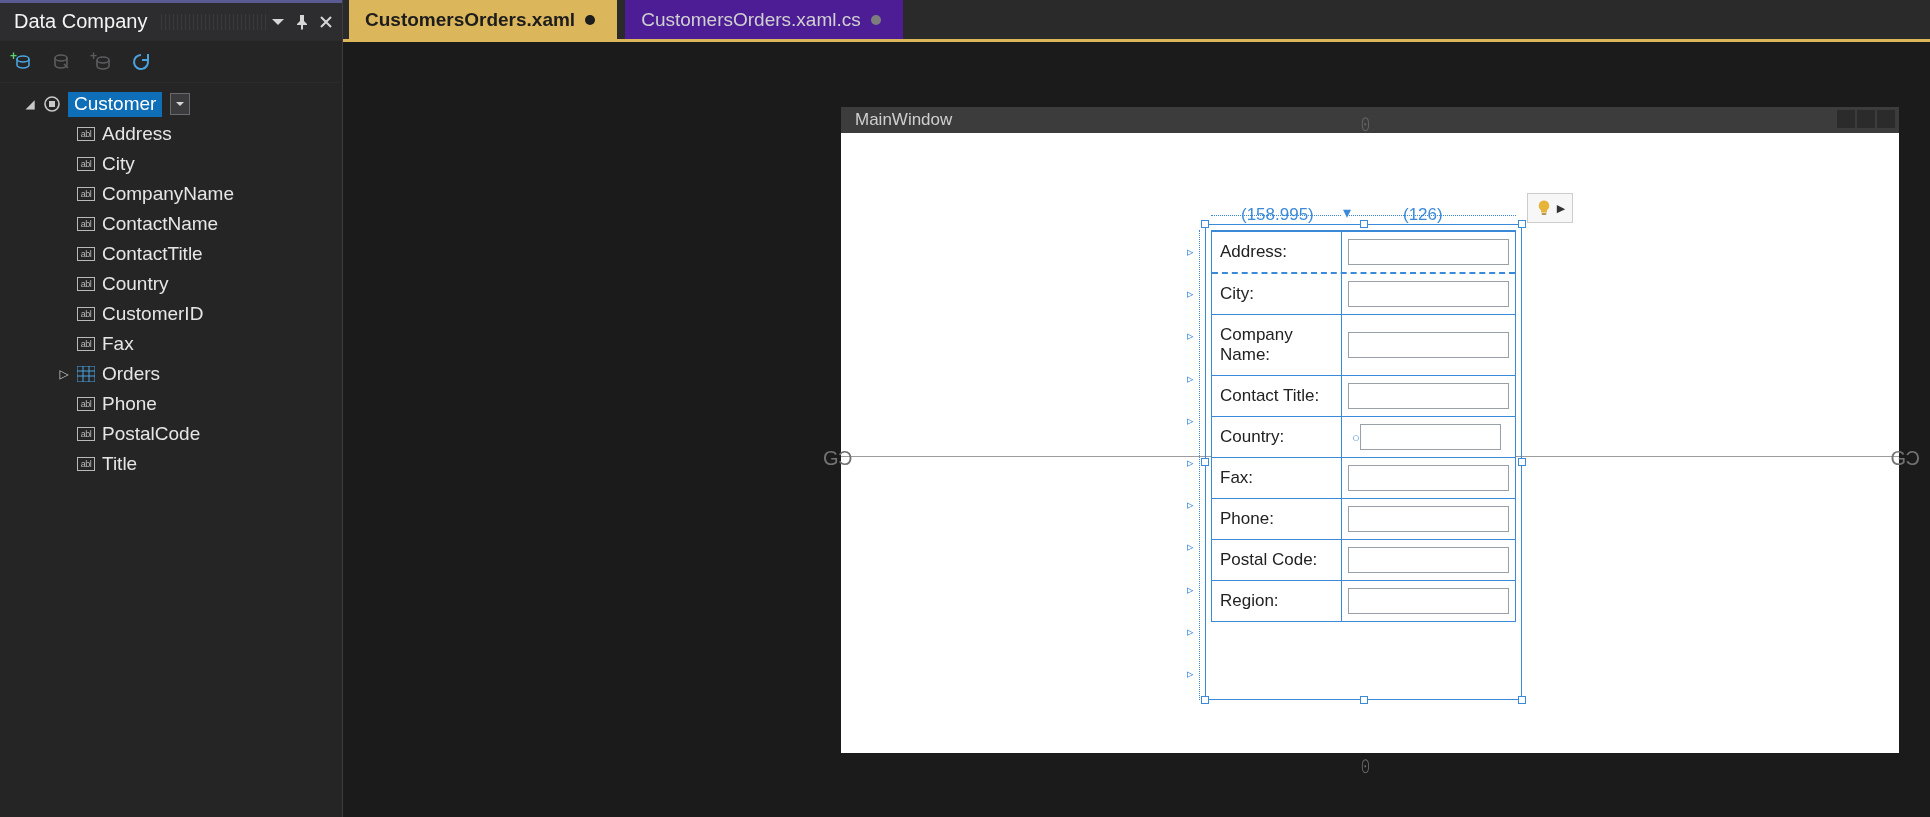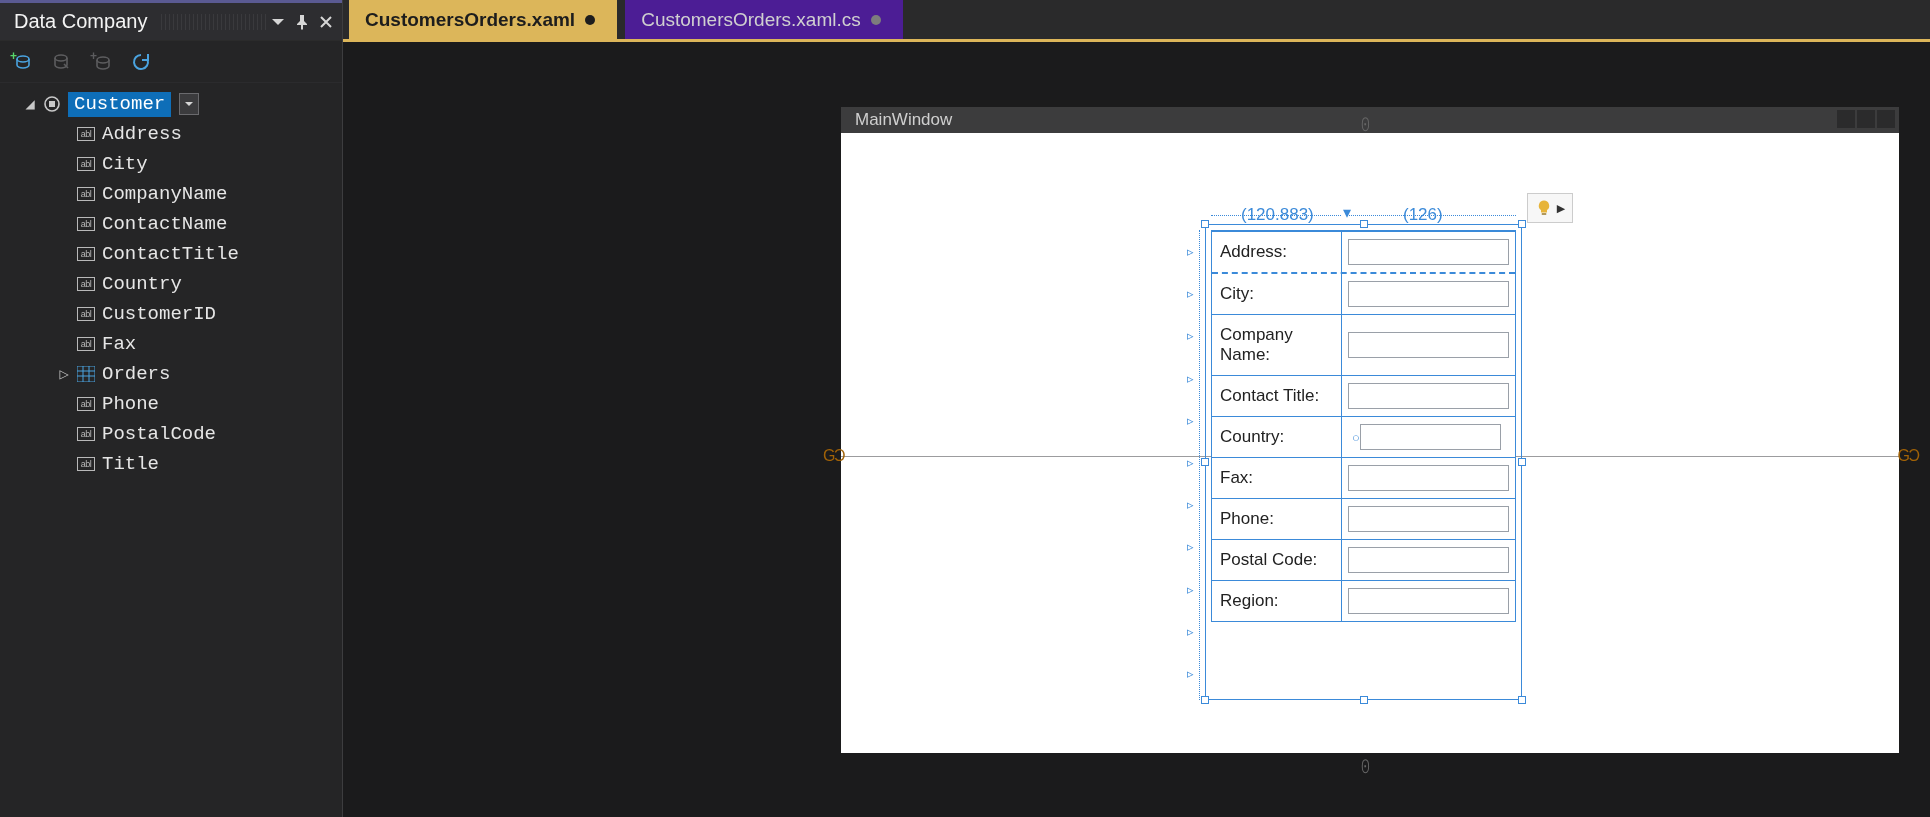--- a/index.html
+++ b/index.html
@@ -54,21 +54,21 @@
   .tb-icon { width: 22px; height: 22px; display:flex; align-items:center; justify-content:center; cursor:pointer; }
   .tree { padding: 6px 4px 0 8px; font-size: 19px; user-select:none; }
   .tree-node { display:flex; align-items:center; height:30px; gap:6px; white-space:nowrap; }
   .tree-arrow { width:12px; text-align:center; font-size:12px; color:#c8c8c8; }
   .tree-icon { width:20px; height:20px; display:flex; align-items:center; justify-content:center; }
   .icon-abl {
     width:18px; height:14px; border:1px solid #b9b9b9; font-size:9px;
     display:flex; align-items:center; justify-content:center; color:#b9b9b9; letter-spacing:-.5px;
   }
   .icon-abl::before { content:"abl"; }
-  .tree-label { color:#e6e6e6;font-family:Liberation Mono, monospace; }
+  .tree-label { color:#e6e6e6; }
   .tree-label.selected {
     background:#0e6eb8; color:#fff; padding: 1px 6px 2px 6px;
   }
   .tree-combo {
     width:20px; height:22px; background:#3b3b3d; border:1px solid #6a6a6d;
     display:flex; align-items:center; justify-content:center; margin-left:2px; cursor:pointer;
   }
   .tree-combo svg { width:10px;height:10px; fill:#d6d6d6; }
   .tree-indent-1 { padding-left: 16px; }
   .tree-indent-2 { padding-left: 50px; }
@@ -160,21 +160,21 @@
   
   .design-glyph { color:#3b8ad9; font-size:13px; margin-left:4px; }
 
   
   .chain {
     position:absolute;
     width:16px;height:16px; font-family:monospace; color:#666; font-size:14px;
   }
   
   .edge-link {
-    position:absolute; font-size:16px; color:#a16207; letter-spacing:-3px;
+    position:absolute; font-size:20px; color:#737373; letter-spacing:-3px;
   }
 </style>
 </head>
 <body>
 
 <div class="root">
 
   <div class="panel">
     <div class="panel-top-border"></div>
     <div class="panel-header">
@@ -361,21 +361,21 @@
       <div class="design-surface">
 
         <div class="chain" style="left:520px; top:-18px;">⨀</div>
         <div class="chain" style="left:520px; bottom:-20px;">⨀</div>
 
         <div style="position:absolute; left:0; right:0; top:323px; border-top:1px solid #9c9c9e;"></div>
 
         <div class="edge-link" style="left:-18px; top:314px;">G&nbsp;Ɔ</div>
         <div class="edge-link" style="right:-18px; top:314px;">G&nbsp;Ɔ</div>
 
-        <div class="ruler-label" style="left:400px; top:72px;">(120.883)</div>
+        <div class="ruler-label" style="left:400px; top:72px;">(158.995)</div>
         <div class="ruler-label" style="left:562px; top:72px;">(126)</div>
         <div style="position:absolute; left:370px; top:82px; width:130px; border-top:1px dotted #3b8ad9;"></div>
         <div style="position:absolute; left:505px; top:82px; width:170px; border-top:1px dotted #3b8ad9;"></div>
         <div style="position:absolute; left:502px; top:70px; color:#3b8ad9;">▾</div>
 
         <div class="ruler-dotted-v" style="left:358px; top:97px; height:470px;"></div>
 
         <div class="adorner" style="left:364px; top:91px; width:317px; height:476px;">
           <div class="sel-handle" style="left:-5px; top:-5px;"></div>
           <div class="sel-handle" style="right:-5px; top:-5px;"></div>

